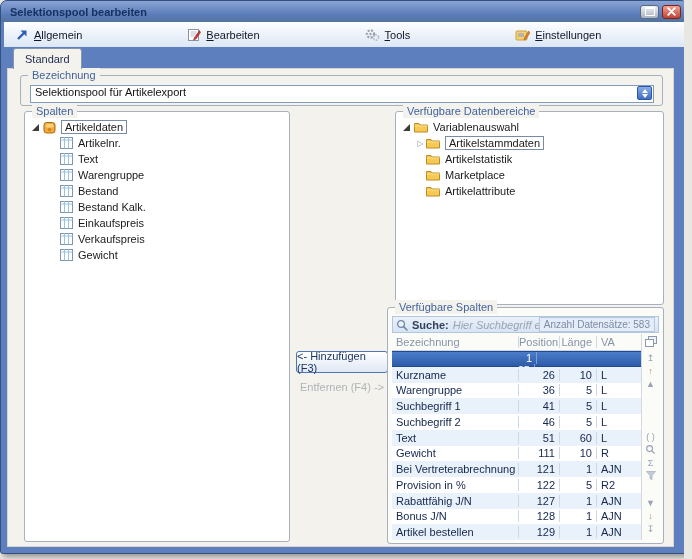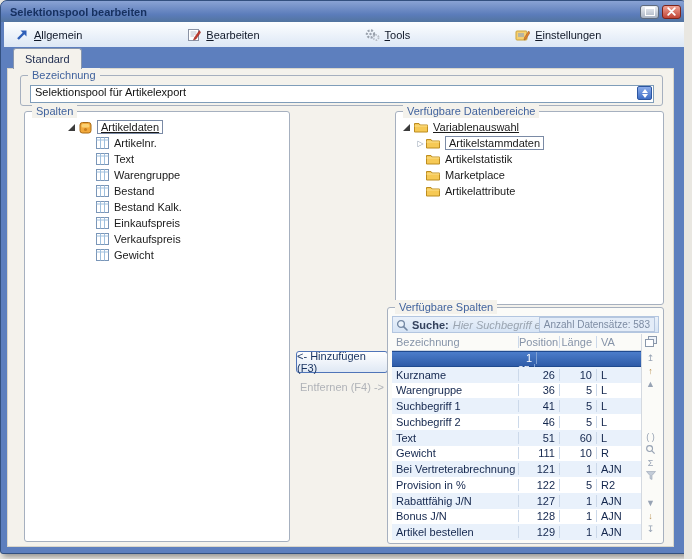--- a/index.html
+++ b/index.html
@@ -48,33 +48,33 @@
   #g-bez { left:12px; right:10px; top:6px; height:31px; }
   .combo { position:absolute; left:9px; right:8px; top:9px; height:18px; background:#fff;
     border:1px solid #7f9db9; display:flex; font-size:11px; color:#111; box-sizing:border-box; }
   .combo-text { flex:1; padding-left:4px; }
   .combo-spin { width:15px; height:14px; margin-right:1px; border-radius:2px;
     background:linear-gradient(#8bacea,#3f6fc6); border:1px solid #2d56a0;
     display:flex; flex-direction:column; align-items:center; justify-content:center; gap:1px; box-sizing:border-box; }
   .spin-up { width:0; height:0; border-left:3px solid transparent; border-right:3px solid transparent; border-bottom:4px solid #fff; }
   .spin-dn { width:0; height:0; border-left:3px solid transparent; border-right:3px solid transparent; border-top:4px solid #fff; }
 
-  #g-spalten { left:16px; width:266px; top:42px; bottom:4px;padding-left:36px; }
+  #g-spalten { left:16px; width:266px; top:42px; bottom:4px; }
   #g-daten  { left:379px; right:9px; top:42px; height:194px;margin-left:8px; }
   #g-grid   { left:379px; right:9px; top:238px; bottom:2px; background:#fbfbf8; }
 
   
   .tree { padding-top:7px; font-size:11px; color:#1a1a1a; }
   .trow { display:flex; align-items:center; height:16px; }
   .tri-exp { width:0; height:0; border-left:7px solid transparent; border-bottom:7px solid #3c3c3c; margin-right:4px; }
   .tri-col { color:#8a98ab; font-size:8px; width:9px; text-align:center; margin-right:1px; }
   .tslot { width:10px; }
   .ticon { margin-right:5px; display:flex; }
   .focusbox { border:1px solid #7a8aa5; background:#fff; padding:0 3px; }
-  .pl-root { padding-left:7px;text-decoration:underline; }
+  .pl-root { padding-left:7px; }
   .pl-child-l { padding-left:35px; }
   .pl-child-r { padding-left:20px; }
 
   
   .add-btn { position:absolute; left:288px; top:282px; width:92px; height:22px;
     border:1px solid #4f74b8; border-radius:3px; background:linear-gradient(#ffffff,#dfe8f4);
     font-size:11px; color:#17315e; display:flex; align-items:center; justify-content:center; box-sizing:border-box; }
   .remove-lbl { position:absolute; left:282px; top:312px; width:104px; text-align:center;
     font-size:11px; color:#b0b3b8; }
 

